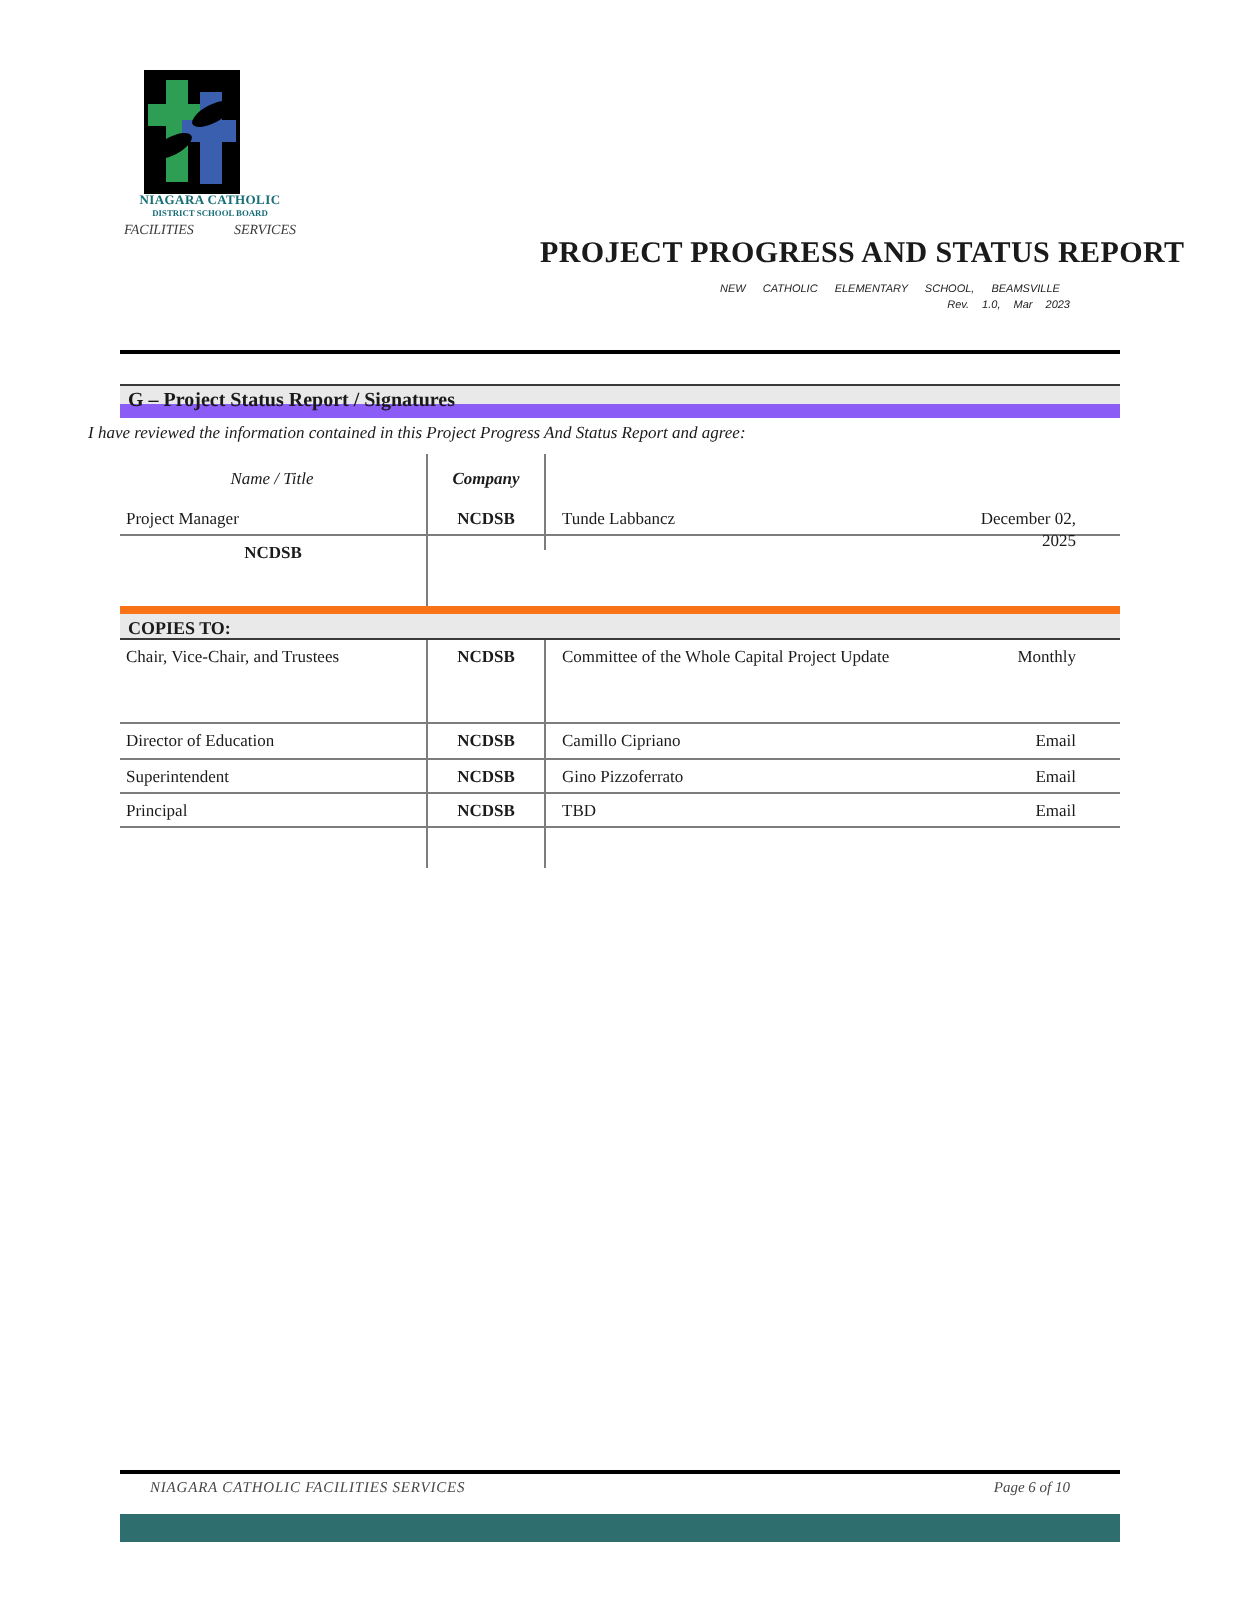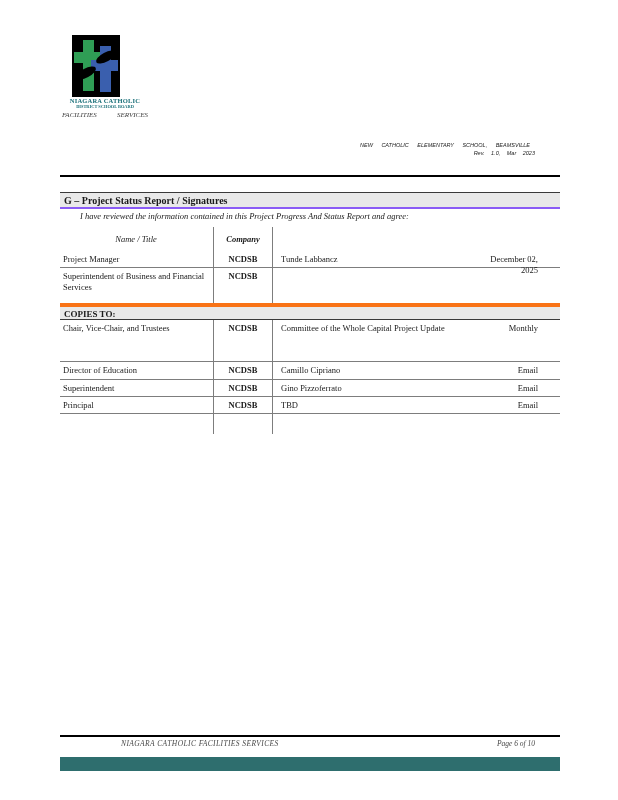--- a/index.html
+++ b/index.html
@@ -21,23 +21,23 @@
   .doc-subtitle{position:absolute;left:330px;top:142px;width:230px;text-align:center;
     font-family:"Liberation Sans", sans-serif;font-style:italic;font-size:5.5px;
     word-spacing:7px;color:#222;white-space:nowrap;}
   .doc-rev{position:absolute;right:83px;top:150px;text-align:right;
     font-family:"Liberation Sans", sans-serif;font-style:italic;font-size:5.5px;
     word-spacing:5px;color:#222;white-space:nowrap;}
   .rule{position:absolute;left:60px;width:500px;height:2px;background:#000;}
   .rule.header-rule{top:175px;} .rule.footer-rule{top:735px;}
   
   .section-bar{position:absolute;left:60px;top:192px;width:500px;height:17px;
-    box-sizing:border-box;background:#e9e9e9;border-top:1px solid #3a3a3a;border-bottom:2px solid #8b5cf6;
+    box-sizing:border-box;background:#e9e9e9;border-top:1px solid #3a3a3a;border-bottom:7px solid #8b5cf6;
     font-size:10px;font-weight:bold;line-height:15px;padding-left:4px;}
-  .section-intro{position:absolute;left:80px;top:211px;font-style:italic;font-size:8.5px;white-space:nowrap;}
+  .section-intro{position:absolute;left:44px;top:211px;font-style:italic;font-size:8.5px;white-space:nowrap;}
   
   .sig-table{position:absolute;left:60px;top:227px;width:500px;font-size:8.5px;line-height:1.25;}
   .trow{display:grid;grid-template-columns:154px 59px 200px 87px;box-sizing:border-box;}
   .trow .c{box-sizing:border-box;padding:3px 4px 0 3px;}
   .trow .c1{border-right:1px solid #7d7d7d;}
   .trow .c2{border-right:1px solid #7d7d7d;text-align:center;padding-left:0;padding-right:0;font-weight:bold;}
   .trow .c3{padding-left:8px;}
   .trow .c4{text-align:right;padding-right:22px;}
   .trow.bordered{border-bottom:1px solid #7d7d7d;}
   .trow.head{height:24px;} .trow.head .c{padding-top:7px;font-style:italic;}
@@ -46,21 +46,21 @@
   .trow.r-supbus{height:35px;}
   .trow.r-chair{height:42px;}
   .trow.r-dir{height:18px;}
   .trow.r-sup{height:17px;}
   .trow.r-pri{height:17px;}
   .trow.r-empty{height:20px;}
   .copies-bar{height:17px;background:#e9e9e9;border-top:4px solid #f97316;border-bottom:1px solid #3a3a3a;
     box-sizing:border-box;font-weight:bold;font-size:9px;line-height:15px;padding-left:4px;}
   
   .footer-left{position:absolute;left:75px;top:739px;font-style:italic;font-size:7.5px;
-    color:#474747;letter-spacing:.4px;white-space:nowrap;margin-left:46px;}
+    color:#474747;letter-spacing:.4px;white-space:nowrap;}
   .footer-right{position:absolute;right:83px;top:739px;font-style:italic;font-size:7.5px;
     color:#474747;white-space:nowrap;}
   .bottom-bar{position:absolute;left:60px;top:757px;width:500px;height:14px;}
 </style>
 </head>
 <body>
 
 <div class="page">
 
   <div class="logo-box">
@@ -72,20 +72,21 @@
       <rect x="19" y="25" width="27" height="11" fill="#3a5fae"></rect>
       <ellipse cx="14" cy="38" rx="11" ry="4.5" transform="rotate(-28 14 38)" fill="#000"></ellipse>
       <ellipse cx="34" cy="22" rx="11" ry="4.5" transform="rotate(-28 34 22)" fill="#000"></ellipse>
     </svg>
   </div>
   <div class="logo-line1">NIAGARA CATHOLIC</div>
   <div class="logo-line2">DISTRICT SCHOOL BOARD</div>
   <div class="fac left">FACILITIES</div>
   <div class="fac right">SERVICES</div>
 
+  <div class="doc-title">PROJECT PROGRESS AND STATUS REPORT</div>
   <div class="doc-subtitle">NEW CATHOLIC ELEMENTARY SCHOOL, BEAMSVILLE</div>
   <div class="doc-rev">Rev. 1.0, Mar 2023</div>
   <div class="rule header-rule"></div>
 
   <div class="section-bar">G – Project Status Report / Signatures</div>
   <div class="section-intro">I have reviewed the information contained in this Project Progress And Status Report and agree:</div>
 
   <div class="sig-table">
 
     <div class="trow head">
@@ -96,21 +97,20 @@
     </div>
 
     <div class="trow r-pm bordered">
       <div class="c c1">Project Manager</div>
       <div class="c c2">NCDSB</div>
       <div class="c c3">Tunde Labbancz</div>
       <div class="c c4">December 02, 2025</div>
     </div>
 
     <div class="trow r-supbus">
-      <div class="c c1">Superintendent of Business and Financial Services</div>
       <div class="c c2">NCDSB</div>
       <div class="c c4"></div>
     </div>
 
     <div class="copies-bar">COPIES TO:</div>
 
     <div class="trow r-chair bordered">
       <div class="c c1">Chair, Vice-Chair, and Trustees</div>
       <div class="c c2">NCDSB</div>
       <div class="c c3">Committee of the Whole Capital Project Update</div>

